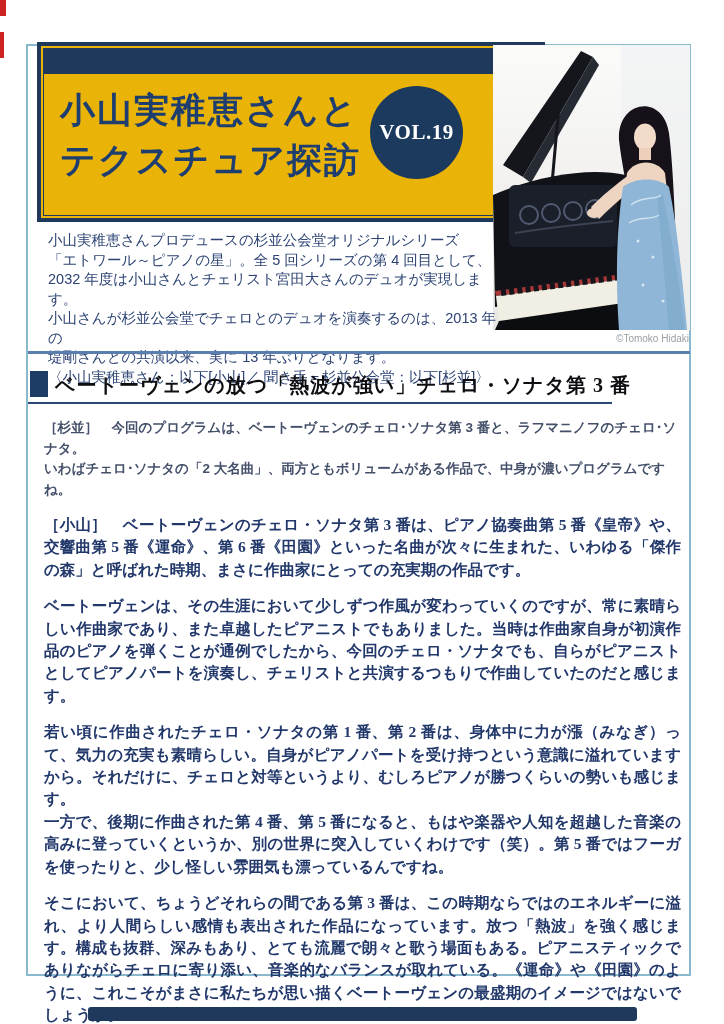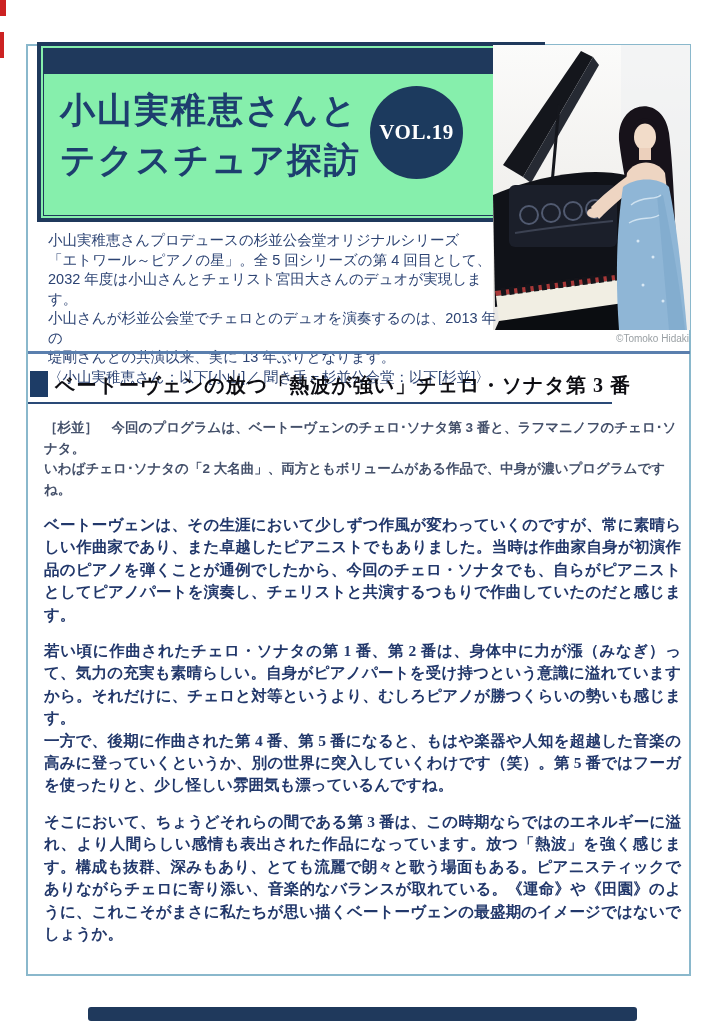--- a/index.html
+++ b/index.html
@@ -17,21 +17,21 @@
 
   
   #content-frame{
     left:26px;top:44px;width:661px;height:928px;
     border:2px solid #8ab8cc;background:transparent;
   }
 
   
   #title-box{
     left:37px;top:42px;width:508px;height:180px;
-    background:#86efac;border:4px solid #1f395c;box-sizing:border-box;
+    background:#eab308;border:4px solid #1f395c;box-sizing:border-box;
   }
   #title-box-inner{
     position:absolute;left:2px;top:2px;right:2px;bottom:2px;
     border:1px solid #1f395c;overflow:hidden;
   }
   #title-topbar{position:absolute;left:0;top:0;right:0;height:25px;background:#1f395c;}
   #newsletter-title{
     position:absolute;left:16px;top:36px;
     font-size:35px;font-weight:bold;color:#1d3e6f;letter-spacing:2px;
     line-height:50px;white-space:pre-line;
@@ -167,20 +167,21 @@
 <div id="divider" class="abs"></div>
 
 <div id="section-heading-row" class="abs">
   <span id="heading-square"></span><span id="section-heading">ベートーヴェンの放つ「熱波が強い」チェロ・ソナタ第 3 番</span>
 </div>
 <div id="heading-underline" class="abs"></div>
 
 <div id="interview" class="abs">
   <p class="para gothic-blue">［杉並］　今回のプログラムは、ベートーヴェンのチェロ･ソナタ第 3 番と、ラフマニノフのチェロ･ソナタ。
 いわばチェロ･ソナタの「2 大名曲」、両方ともボリュームがある作品で、中身が濃いプログラムですね。</p>
+  <p class="para mincho">［小山］　ベートーヴェンのチェロ・ソナタ第 3 番は、ピアノ協奏曲第 5 番《皇帝》や、交響曲第 5 番《運命》、第 6 番《田園》といった名曲が次々に生まれた、いわゆる「傑作の森」と呼ばれた時期、まさに作曲家にとっての充実期の作品です。</p>
   <p class="para mincho">ベートーヴェンは、その生涯において少しずつ作風が変わっていくのですが、常に素晴らしい作曲家であり、また卓越したピアニストでもありました。当時は作曲家自身が初演作品のピアノを弾くことが通例でしたから、今回のチェロ・ソナタでも、自らがピアニストとしてピアノパートを演奏し、チェリストと共演するつもりで作曲していたのだと感じます。</p>
   <p class="para mincho">若い頃に作曲されたチェロ・ソナタの第 1 番、第 2 番は、身体中に力が漲（みなぎ）って、気力の充実も素晴らしい。自身がピアノパートを受け持つという意識に溢れていますから。それだけに、チェロと対等というより、むしろピアノが勝つくらいの勢いも感じます。
 一方で、後期に作曲された第 4 番、第 5 番になると、もはや楽器や人知を超越した音楽の高みに登っていくというか、別の世界に突入していくわけです（笑）。第 5 番ではフーガを使ったりと、少し怪しい雰囲気も漂っているんですね。</p>
   <p class="para mincho">そこにおいて、ちょうどそれらの間である第 3 番は、この時期ならではのエネルギーに溢れ、より人間らしい感情も表出された作品になっています。放つ「熱波」を強く感じます。構成も抜群、深みもあり、とても流麗で朗々と歌う場面もある。ピアニスティックでありながらチェロに寄り添い、音楽的なバランスが取れている。《運命》や《田園》のように、これこそがまさに私たちが思い描くベートーヴェンの最盛期のイメージではないでしょうか。</p>
 
 </div>
 
 <div id="footer-bar" class="abs"></div>
 
 </body></html>

